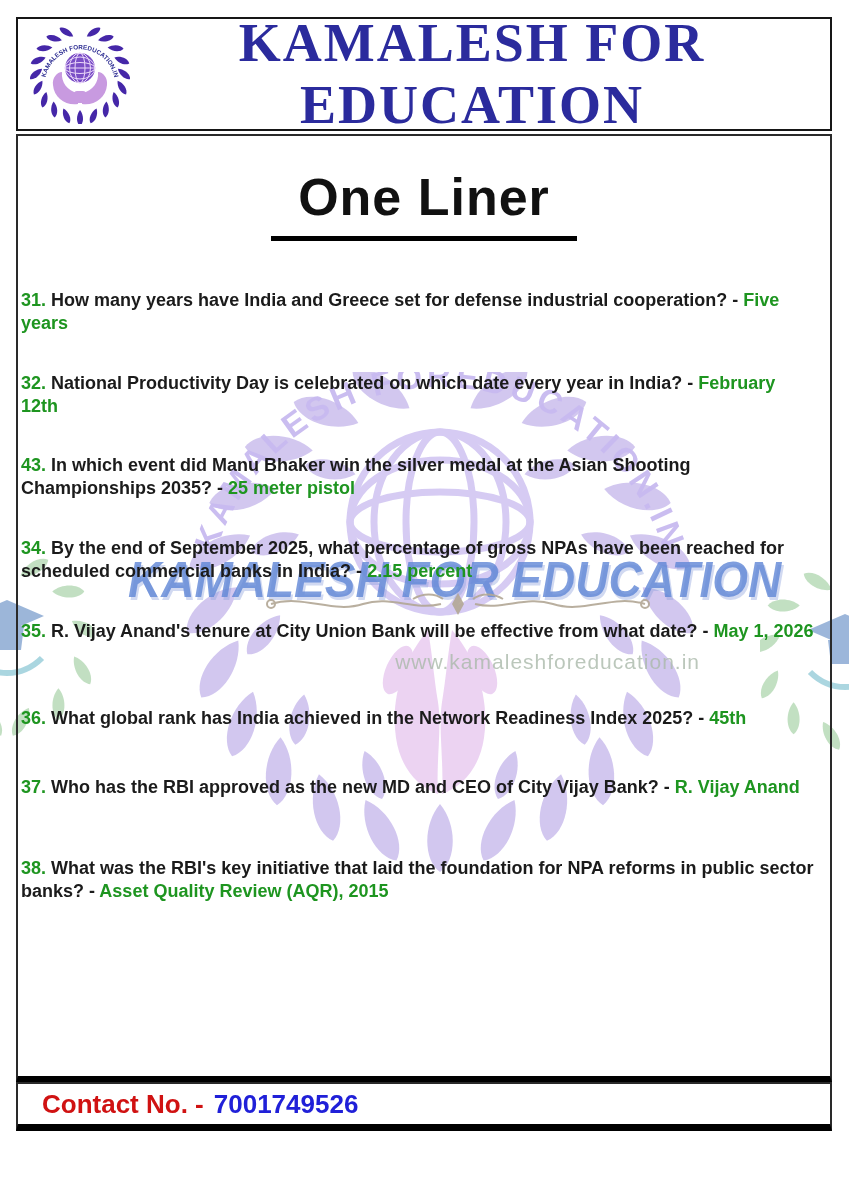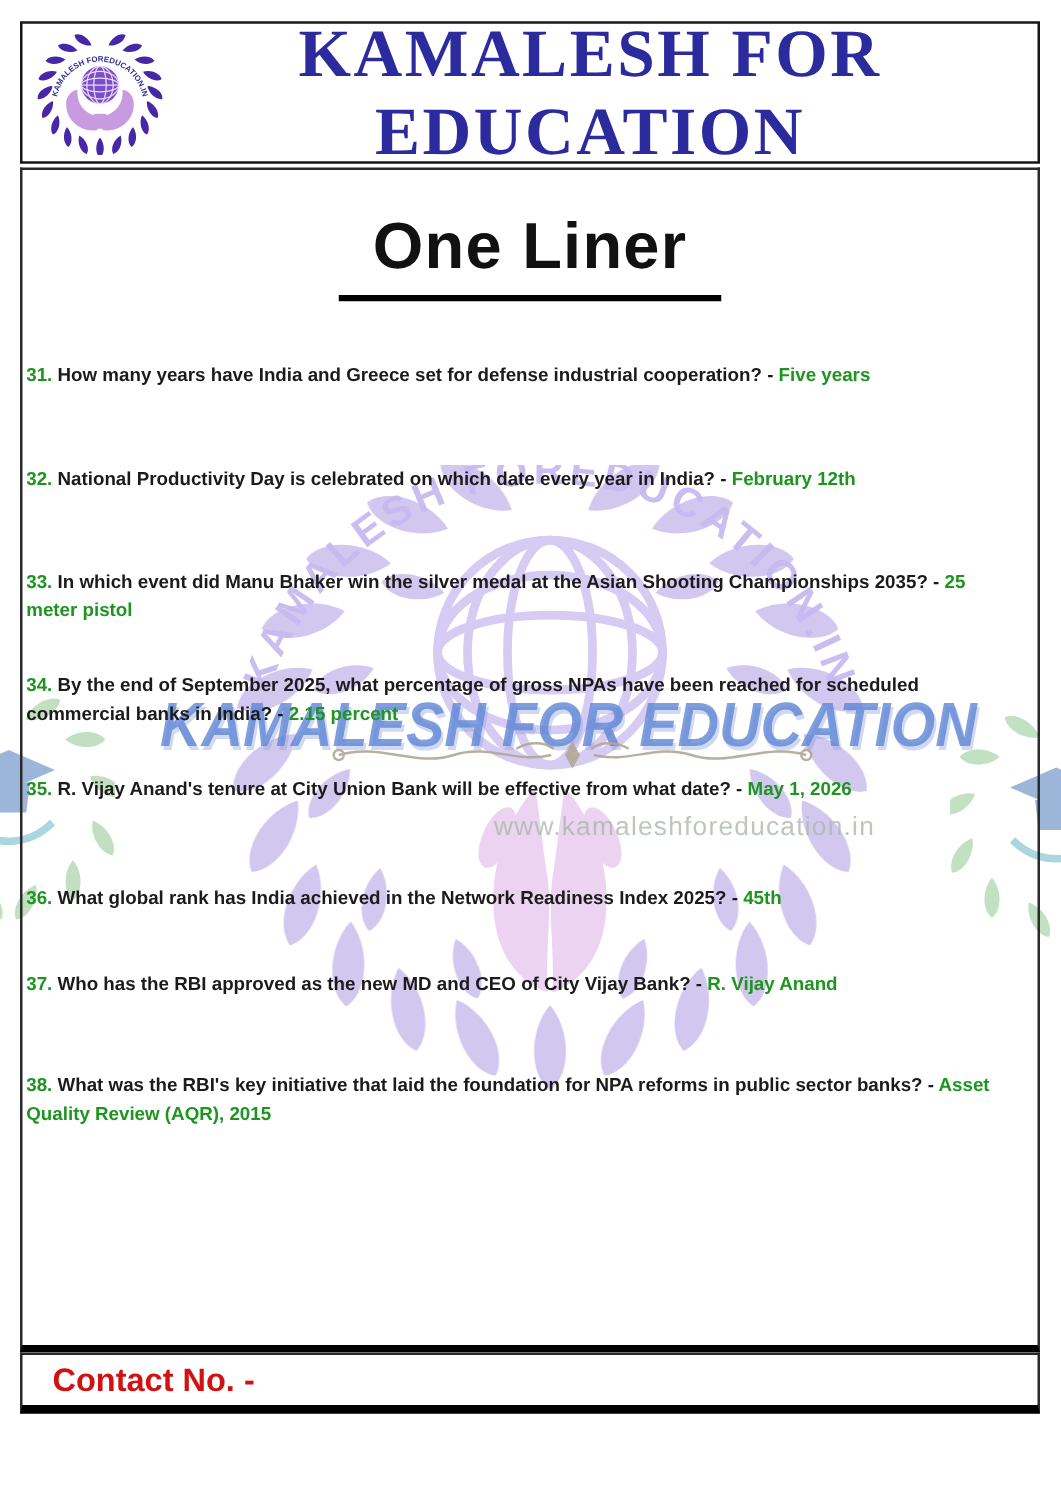--- a/index.html
+++ b/index.html
@@ -54,21 +54,21 @@
     position:absolute;top:30px;left:0;right:0;text-align:center;
     font-size:52px;line-height:62px;font-weight:bold;color:#111;
     letter-spacing:1px;
   }
   .title-underline{
     position:absolute;top:100px;left:calc(50% - 153px);width:306px;height:5px;
     background:#000;
   }
   .question{
     position:absolute;left:3px;right:15px;margin:0;
-    font-size:15px;line-height:23px;font-weight:bold;color:#1b1b1b;
+    font-size:18px;line-height:23px;font-weight:bold;color:#1b1b1b;
   }
   .qnum,.ans{color:#1e9520;}
 
   
   .contact-box{
     position:absolute;left:16px;top:1082px;width:816px;height:49px;
     border:2px solid #2a2a2a;border-bottom:7px solid #000;z-index:2;
     background:#fff;display:flex;align-items:center;padding-left:24px;
     font-size:26px;font-weight:bold;
   }
@@ -263,21 +263,21 @@
     <span class="qnum">31.</span>
     <span class="qtext">How many years have India and Greece set for defense industrial cooperation? -</span>
     <span class="ans">Five years</span>
   </p>
   <p class="question" style="top:236px">
     <span class="qnum">32.</span>
     <span class="qtext">National Productivity Day is celebrated on which date every year in India? -</span>
     <span class="ans">February 12th</span>
   </p>
   <p class="question" style="top:318px">
-    <span class="qnum">33.</span>
+    <span class="qnum">43.</span>
     <span class="qtext">In which event did Manu Bhaker win the silver medal at the Asian Shooting Championships 2035? -</span>
     <span class="ans">25 meter pistol</span>
   </p>
   <p class="question" style="top:401px">
     <span class="qnum">34.</span>
     <span class="qtext">By the end of September 2025, what percentage of gross NPAs have been reached for scheduled commercial banks in India? -</span>
     <span class="ans">2.15 percent</span>
   </p>
   <p class="question" style="top:484px">
     <span class="qnum">35.</span>
@@ -296,13 +296,14 @@
   </p>
   <p class="question" style="top:721px">
     <span class="qnum">38.</span>
     <span class="qtext">What was the RBI's key initiative that laid the foundation for NPA reforms in public sector banks? -</span>
     <span class="ans">Asset Quality Review (AQR), 2015</span>
   </p>
 </div>
 
 <div class="contact-box">
   <span class="contact-label">Contact No. -</span>
+  <span class="contact-number">7001749526</span>
 </div>
 
 </body></html>

